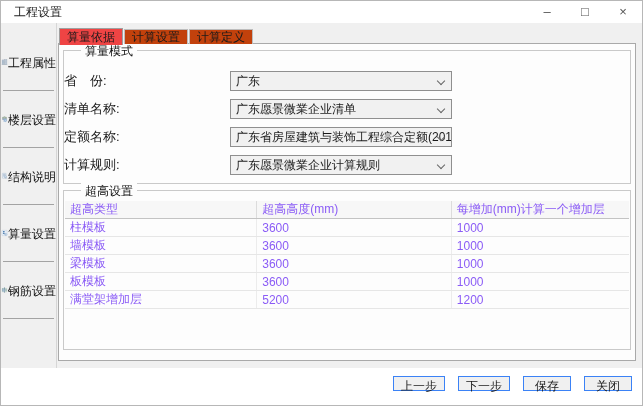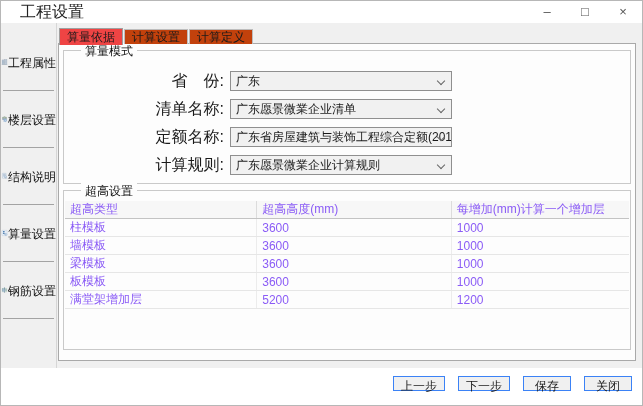--- a/index.html
+++ b/index.html
@@ -3,21 +3,21 @@
 <meta charset="utf-8">
 <style>
   html,body { margin:0; padding:0; background:#d8d8d8; }
   * { box-sizing:border-box; font-family:"Liberation Sans", sans-serif; }
   .window {
     position:relative; width:643px; height:406px; background:#ffffff;
     border:1px solid #b7b7b7; overflow:hidden; font-size:12px; color:#1a1a1a;
   }
   
   .titlebar { position:absolute; top:0; left:0; right:0; height:22px; background:#ffffff; }
-  .titlebar .title { position:absolute; left:19px; top:0; line-height:22px; font-size:16px; color:#222; }
+  .titlebar .title { position:absolute; left:13px; top:0; line-height:22px; font-size:12px; color:#222; }
   .wcontrols { position:absolute; right:0; top:0; height:22px; display:flex; }
   .wbtn { width:38px; height:22px; line-height:21px; text-align:center; color:#555; font-size:13px; }
   
   .bodyarea {
     position:absolute; top:22px; left:0; right:0; height:347px;
     background:#f0f0f0; border-bottom:1px solid #8a8a8a;
   }
   
   .sidebar { position:absolute; left:0; top:0; bottom:0; width:56px; padding-top:11px; border-right:1px solid #d6d6d6; }
   .sitem { height:56px; display:flex; align-items:center; justify-content:center; cursor:default; }
@@ -30,21 +30,21 @@
   .tab { height:15px; line-height:13px; padding:1px 7px; background:#c2410c; border:1px solid #bdbdbd; border-bottom:none; margin-right:1px; font-size:12px; }
   .tab.active { height:17px; line-height:15px; background:#ef4444; border-color:#9f9f9f; margin-bottom:-1px; z-index:3; position:relative; }
   .panel { position:absolute; left:0; right:0; top:16px; bottom:0; background:#fdfdfd; border:1px solid #a9a9a9; display:flex; flex-direction:column; }
   
   .group { border:1px solid #c9c9c9; margin:6px 4px 0; position:relative; }
   .group .glegend { position:absolute; top:-8px; left:17px; background:#fdfdfd; padding:0 4px; font-size:12px; color:#111; }
   .group1 { padding:20px 0 8px; }
   .group2 { flex:1; margin-bottom:10px; padding:10px 1px 4px; }
   
   .frow { display:flex; align-items:center; height:20px; margin:0 0 8px; }
-  .flabel { width:160px; text-align:right; margin-right:6px; font-size:16px; }
+  .flabel { width:160px; text-align:left; margin-right:6px; font-size:13px; }
   .fselect {
     width:222px; height:20px; background:#f1f1f1; border:1px solid #8f8f8f;
     position:relative; display:flex; align-items:center; padding:0 20px 0 5px;
     font-size:12px; white-space:nowrap; overflow:hidden;
   }
   .chev { position:absolute; right:7px; top:6px; width:6px; height:6px; border-left:1px solid #666; border-bottom:1px solid #666; transform:rotate(-45deg); }
   
   .ohtable { width:100%; border-collapse:collapse; table-layout:fixed; font-size:12px; color:#8b5cf6; }
   .ohtable th { font-weight:normal; text-align:left; height:16px; padding:0 0 0 5px; background:#f7f7f7; border-bottom:1px solid #c3c3c3; border-right:1px solid #dcdcdc; }
   .ohtable td { height:16px; padding:0 0 0 5px; border-bottom:1px solid #e6e6e6; border-right:1px solid #ececec; }

